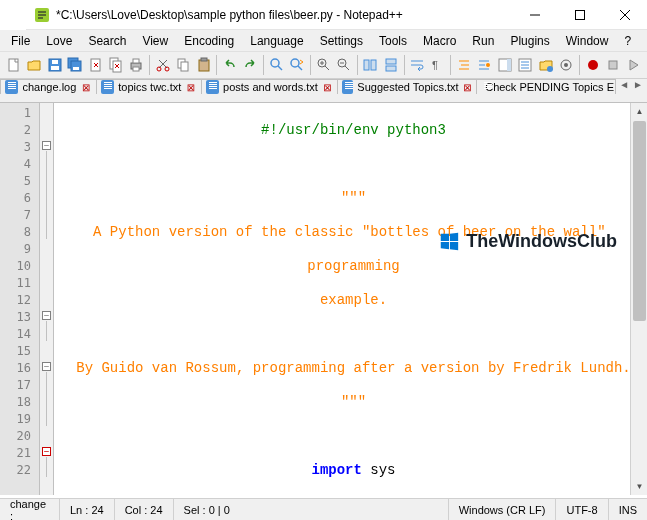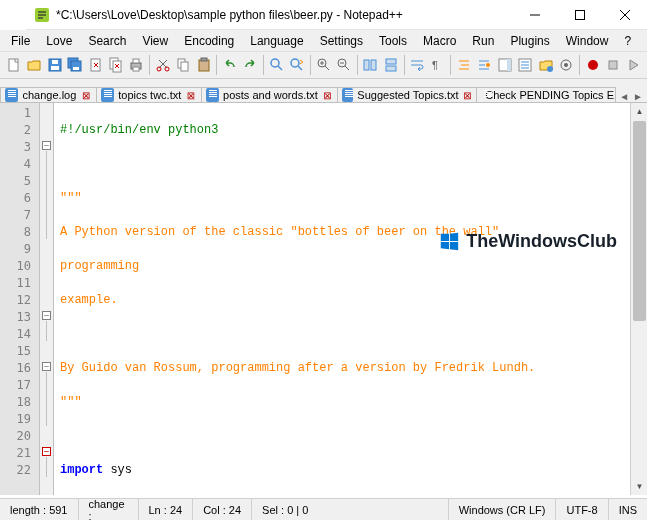--- a/index.html
+++ b/index.html
@@ -7,32 +7,32 @@
 .titlebar { height: 30px; background: #fff; display: flex; align-items: center; padding: 0 0 0 8px; border-bottom: 1px solid #e5e5e5; margin-left: 26px; }
 .titlebar-icon { width: 16px; height: 16px; margin-right: 6px; }
 .titlebar-text { flex: 1; font-size: 12px; color: #000; }
 .titlebar-btns { display: flex; }
 .titlebar-btn { width: 45px; height: 29px; display: flex; align-items: center; justify-content: center; color: #000; }
 .menubar { height: 21px; display: flex; align-items: center; padding: 8px 4px; background: #f0f0f0; gap: 2px; }
 .menubar-item { padding: 2px 7px; font-size: 12px; color: #000; }
 .toolbar { height: 28px; display: flex; align-items: center; padding: 2px 4px; background: #f0f0f0; border-top: 1px solid #e0e0e0; border-bottom: 1px solid #d0d0d0; gap: 1px; }
 .tb-btn { width: 22px; height: 22px; display: flex; align-items: center; justify-content: center; border: 1px solid transparent; border-radius: 2px; }
 .tb-sep { width: 1px; height: 20px; background: #c0c0c0; margin: 0 2px; }
-.tabbar { height: 24px; display: flex; align-items: flex-end; background: #f0f0f0; border-bottom: 1px solid #c0c0c0; position: relative; }
+.tabbar { height: 24px; display: flex; align-items: flex-start; background: #f0f0f0; border-bottom: 1px solid #c0c0c0; position: relative; }
 .tab { display: flex; align-items: center; padding: 0 4px 0 4px; background: #f0f0f0; border: 1px solid #c0c0c0; border-bottom: none; margin-right: -1px; font-size: 11px; gap: 4px; max-width: 140px; overflow: hidden; white-space: nowrap; }
 .tab-icon { width: 14px; height: 14px; background: #4a90d9; border-radius: 2px; position: relative; }
 .tab-icon::after { content: ""; position: absolute; top: 2px; left: 3px; width: 8px; height: 1px; background: #fff; box-shadow: 0 2px 0 #fff, 0 4px 0 #fff, 0 6px 0 #fff; }
 .tab-close { width: 12px; height: 12px; display: flex; align-items: center; justify-content: center; color: #b00; font-size: 10px; }
 .tab-nav { display: flex; align-items: center; margin-left: auto; padding: 0 4px; gap: 4px; color: #666; font-size: 10px; }
 .editor { display: flex; height: 392px; background: #fff; position: relative; }
 .gutter { width: 40px; background: #e4e4e4; border-right: 1px solid #c0c0c0; text-align: right; padding-right: 8px; font-family: Consolas, monospace; font-size: 12px; color: #808080; line-height: 17px; padding-top: 2px; }
 .fold-col { width: 14px; background: #f0f0f0; border-right: 1px solid #c0c0c0; font-family: monospace; font-size: 10px; line-height: 17px; padding-top: 2px; color: #808080; position: relative; }
 .fold-mark { position: absolute; left: 2px; width: 9px; height: 9px; border: 1px solid #808080; background: #fff; text-align: center; line-height: 7px; font-size: 9px; }
 .fold-line { position: absolute; left: 6px; width: 1px; background: #c0c0c0; }
-.code { flex: 1; font-family: Consolas, "Courier New", monospace; font-size: 12px; line-height: 17px; padding: 2px 0 0 6px; white-space: pre; overflow: hidden; }
+.code { flex: 1; font-family: Consolas, "Courier New", monospace; font-size: 14px; line-height: 17px; padding: 2px 0 0 6px; white-space: pre; overflow: hidden; text-align: center; }
 .code-line { height: 17px; }
 .c-comment { color: #008000; }
 .c-docstr { color: #ff8000; }
 .c-import { color: #0000ff; font-weight: bold; }
 .c-ident { color: #000; }
 .scrollbar-v { position: absolute; right: 0; top: 103px; width: 17px; height: 392px; background: #f0f0f0; border-left: 1px solid #d0d0d0; }
 .scrollbar-thumb { position: absolute; left: 2px; top: 18px; width: 13px; height: 200px; background: #c0c0c0; border-radius: 2px; }
 .scrollbar-arrow { position: absolute; left: 0; width: 17px; height: 17px; display: flex; align-items: center; justify-content: center; font-size: 8px; color: #505050; }
 .statusbar { position: absolute; bottom: 0; left: 0; right: 0; height: 22px; background: #f0f0f0; border-top: 1px solid #d0d0d0; display: flex; align-items: center; font-size: 11px; color: #000; }
 .status-cell { padding: 0 10px; border-right: 1px solid #d0d0d0; height: 100%; display: flex; align-items: center; }
@@ -370,21 +370,20 @@
 </div>
 
 <div class="watermark">
   <svg class="wm-logo" viewBox="0 0 24 24">
       <path d="M3 4l9 0 0 8-9 0zM3 13l9 0 0 8-9-1zM13 4l9-1 0 9-9 0zM13 13l9 0 0 9-9-1z" fill="#0078d4"></path>
     </svg>
   <span>TheWindowsClub</span>
 </div>
 
 <div class="statusbar">
-  <div class="status-cell">length : 591</div>
   <div class="status-cell" style="flex:0 0 60px">change : </div>
   <div class="status-cell">Ln : 24</div>
   <div class="status-cell">Col : 24</div>
   <div class="status-cell" style="flex:1">Sel : 0 | 0</div>
   <div class="status-cell">Windows (CR LF)</div>
   <div class="status-cell">UTF-8</div>
   <div class="status-cell" style="border-right:none">INS</div>
 </div>
 
 </body></html>

